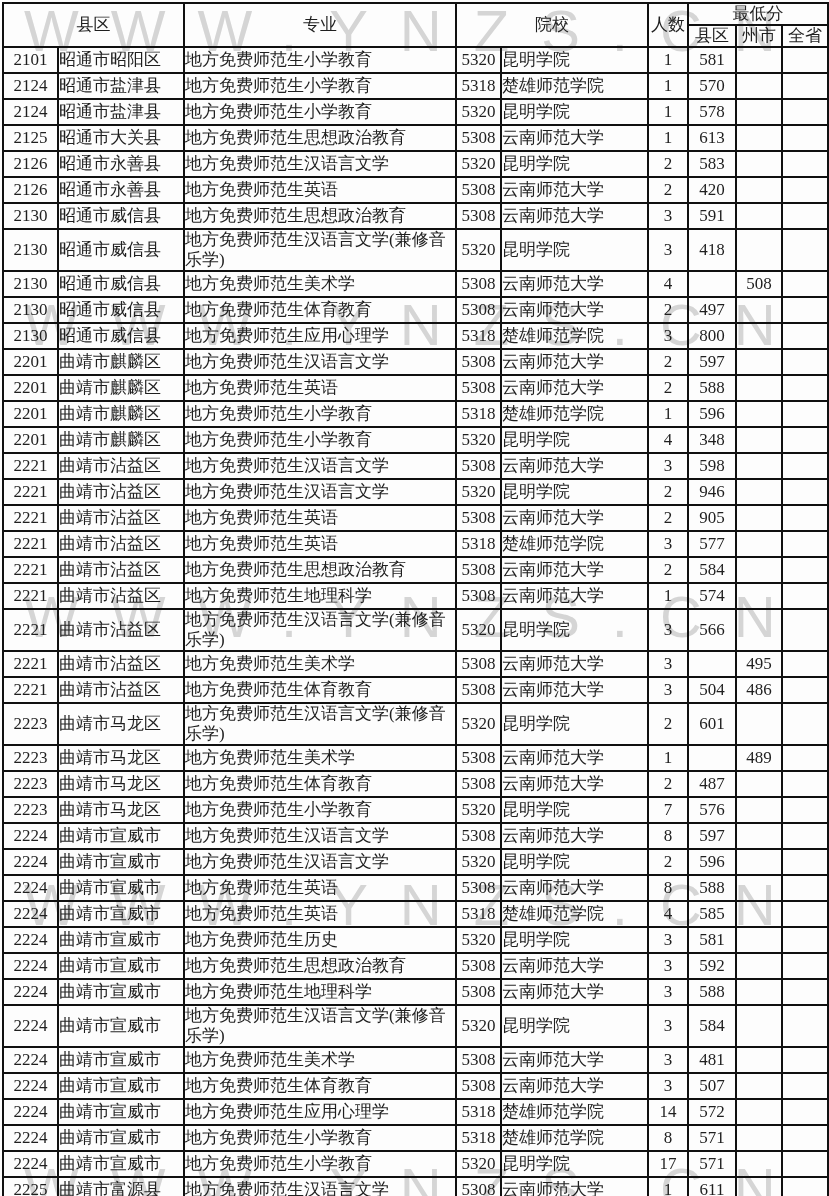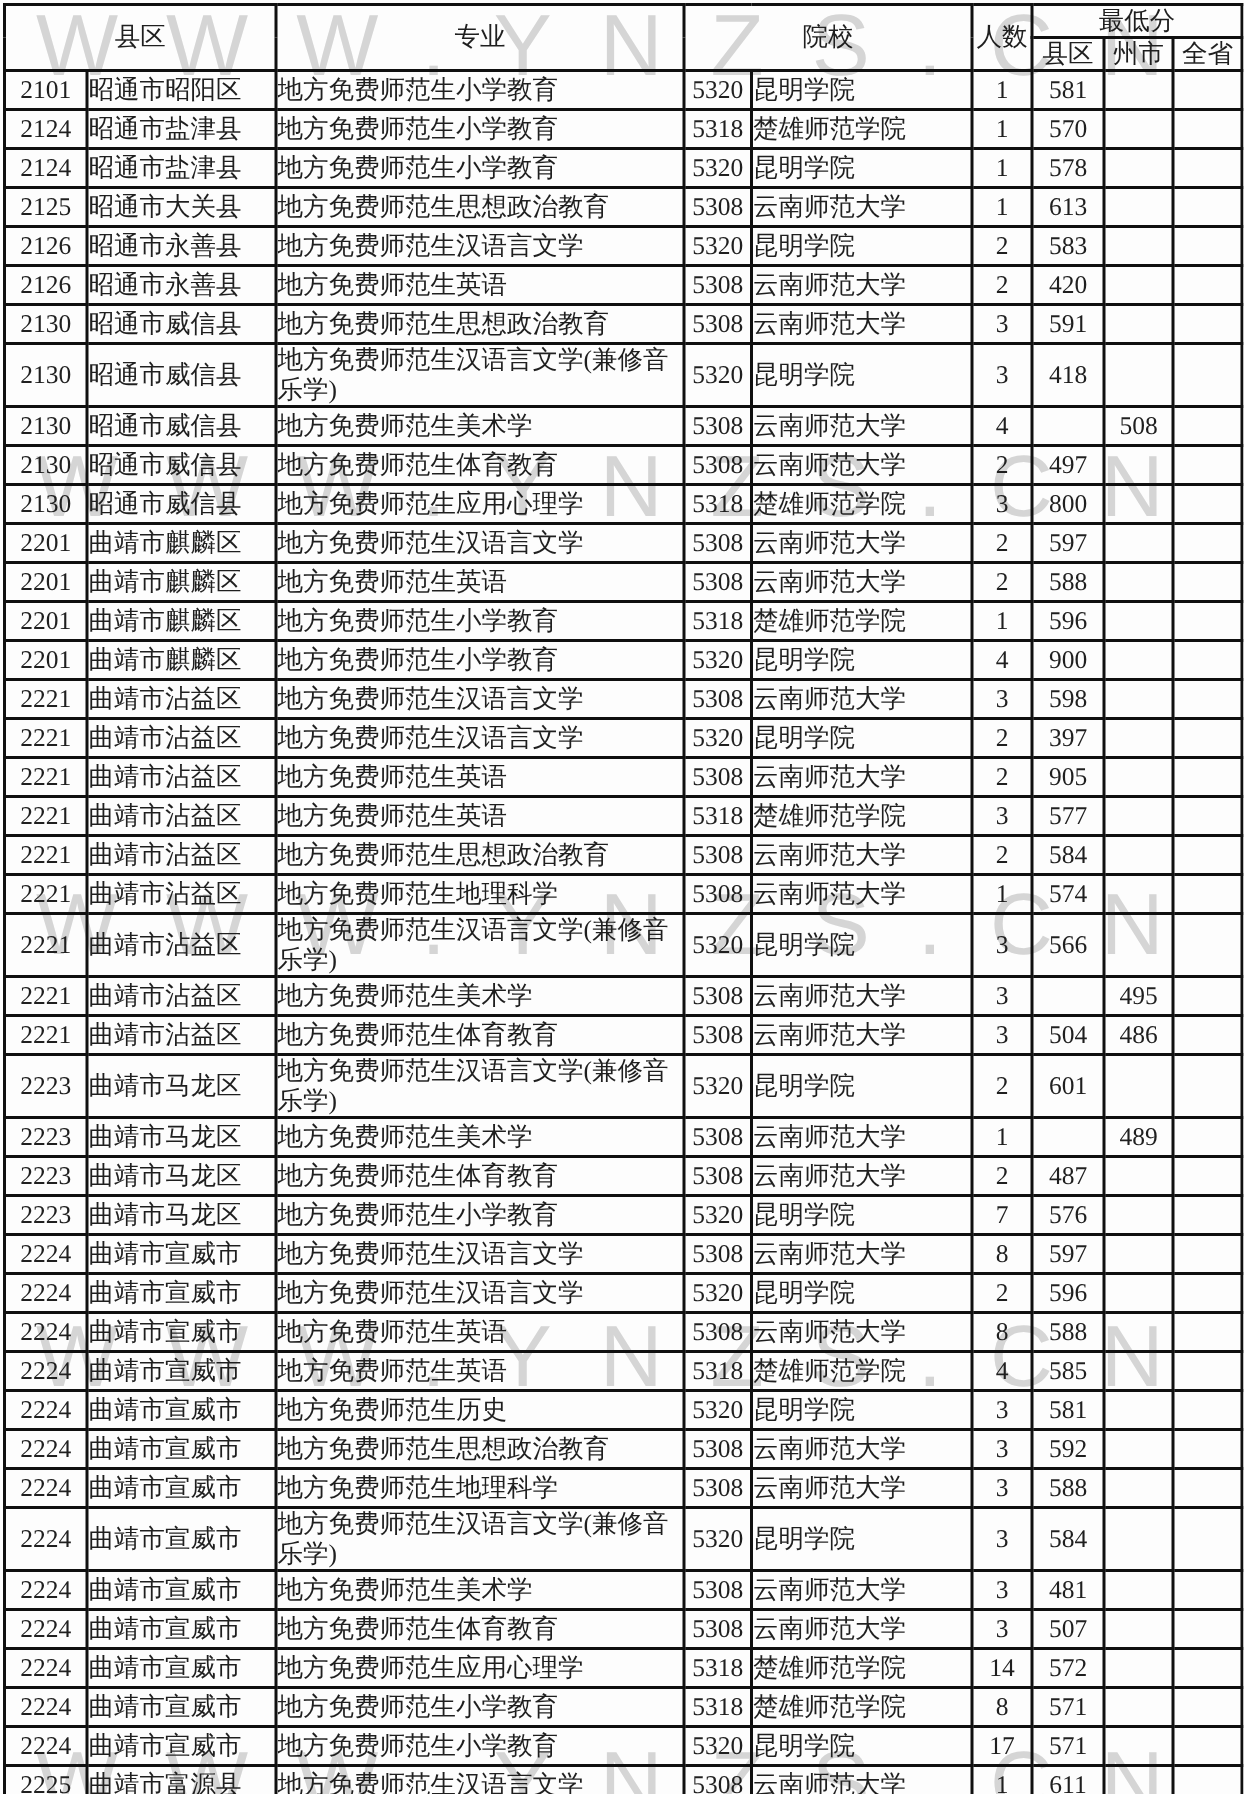--- a/index.html
+++ b/index.html
@@ -245,21 +245,21 @@
         <td class="cell-center"></td>
         <td class="cell-center"></td>
       </tr>
       <tr>
         <td class="cell-center">2201</td>
         <td class="cell-left">曲靖市麒麟区</td>
         <td class="cell-left">地方免费师范生小学教育</td>
         <td class="cell-center">5320</td>
         <td class="cell-left">昆明学院</td>
         <td class="cell-center">4</td>
-        <td class="cell-center">900</td>
+        <td class="cell-center">348</td>
         <td class="cell-center"></td>
         <td class="cell-center"></td>
       </tr>
       <tr>
         <td class="cell-center">2221</td>
         <td class="cell-left">曲靖市沾益区</td>
         <td class="cell-left">地方免费师范生汉语言文学</td>
         <td class="cell-center">5308</td>
         <td class="cell-left">云南师范大学</td>
         <td class="cell-center">3</td>
@@ -267,21 +267,21 @@
         <td class="cell-center"></td>
         <td class="cell-center"></td>
       </tr>
       <tr>
         <td class="cell-center">2221</td>
         <td class="cell-left">曲靖市沾益区</td>
         <td class="cell-left">地方免费师范生汉语言文学</td>
         <td class="cell-center">5320</td>
         <td class="cell-left">昆明学院</td>
         <td class="cell-center">2</td>
-        <td class="cell-center">397</td>
+        <td class="cell-center">946</td>
         <td class="cell-center"></td>
         <td class="cell-center"></td>
       </tr>
       <tr>
         <td class="cell-center">2221</td>
         <td class="cell-left">曲靖市沾益区</td>
         <td class="cell-left">地方免费师范生英语</td>
         <td class="cell-center">5308</td>
         <td class="cell-left">云南师范大学</td>
         <td class="cell-center">2</td>

